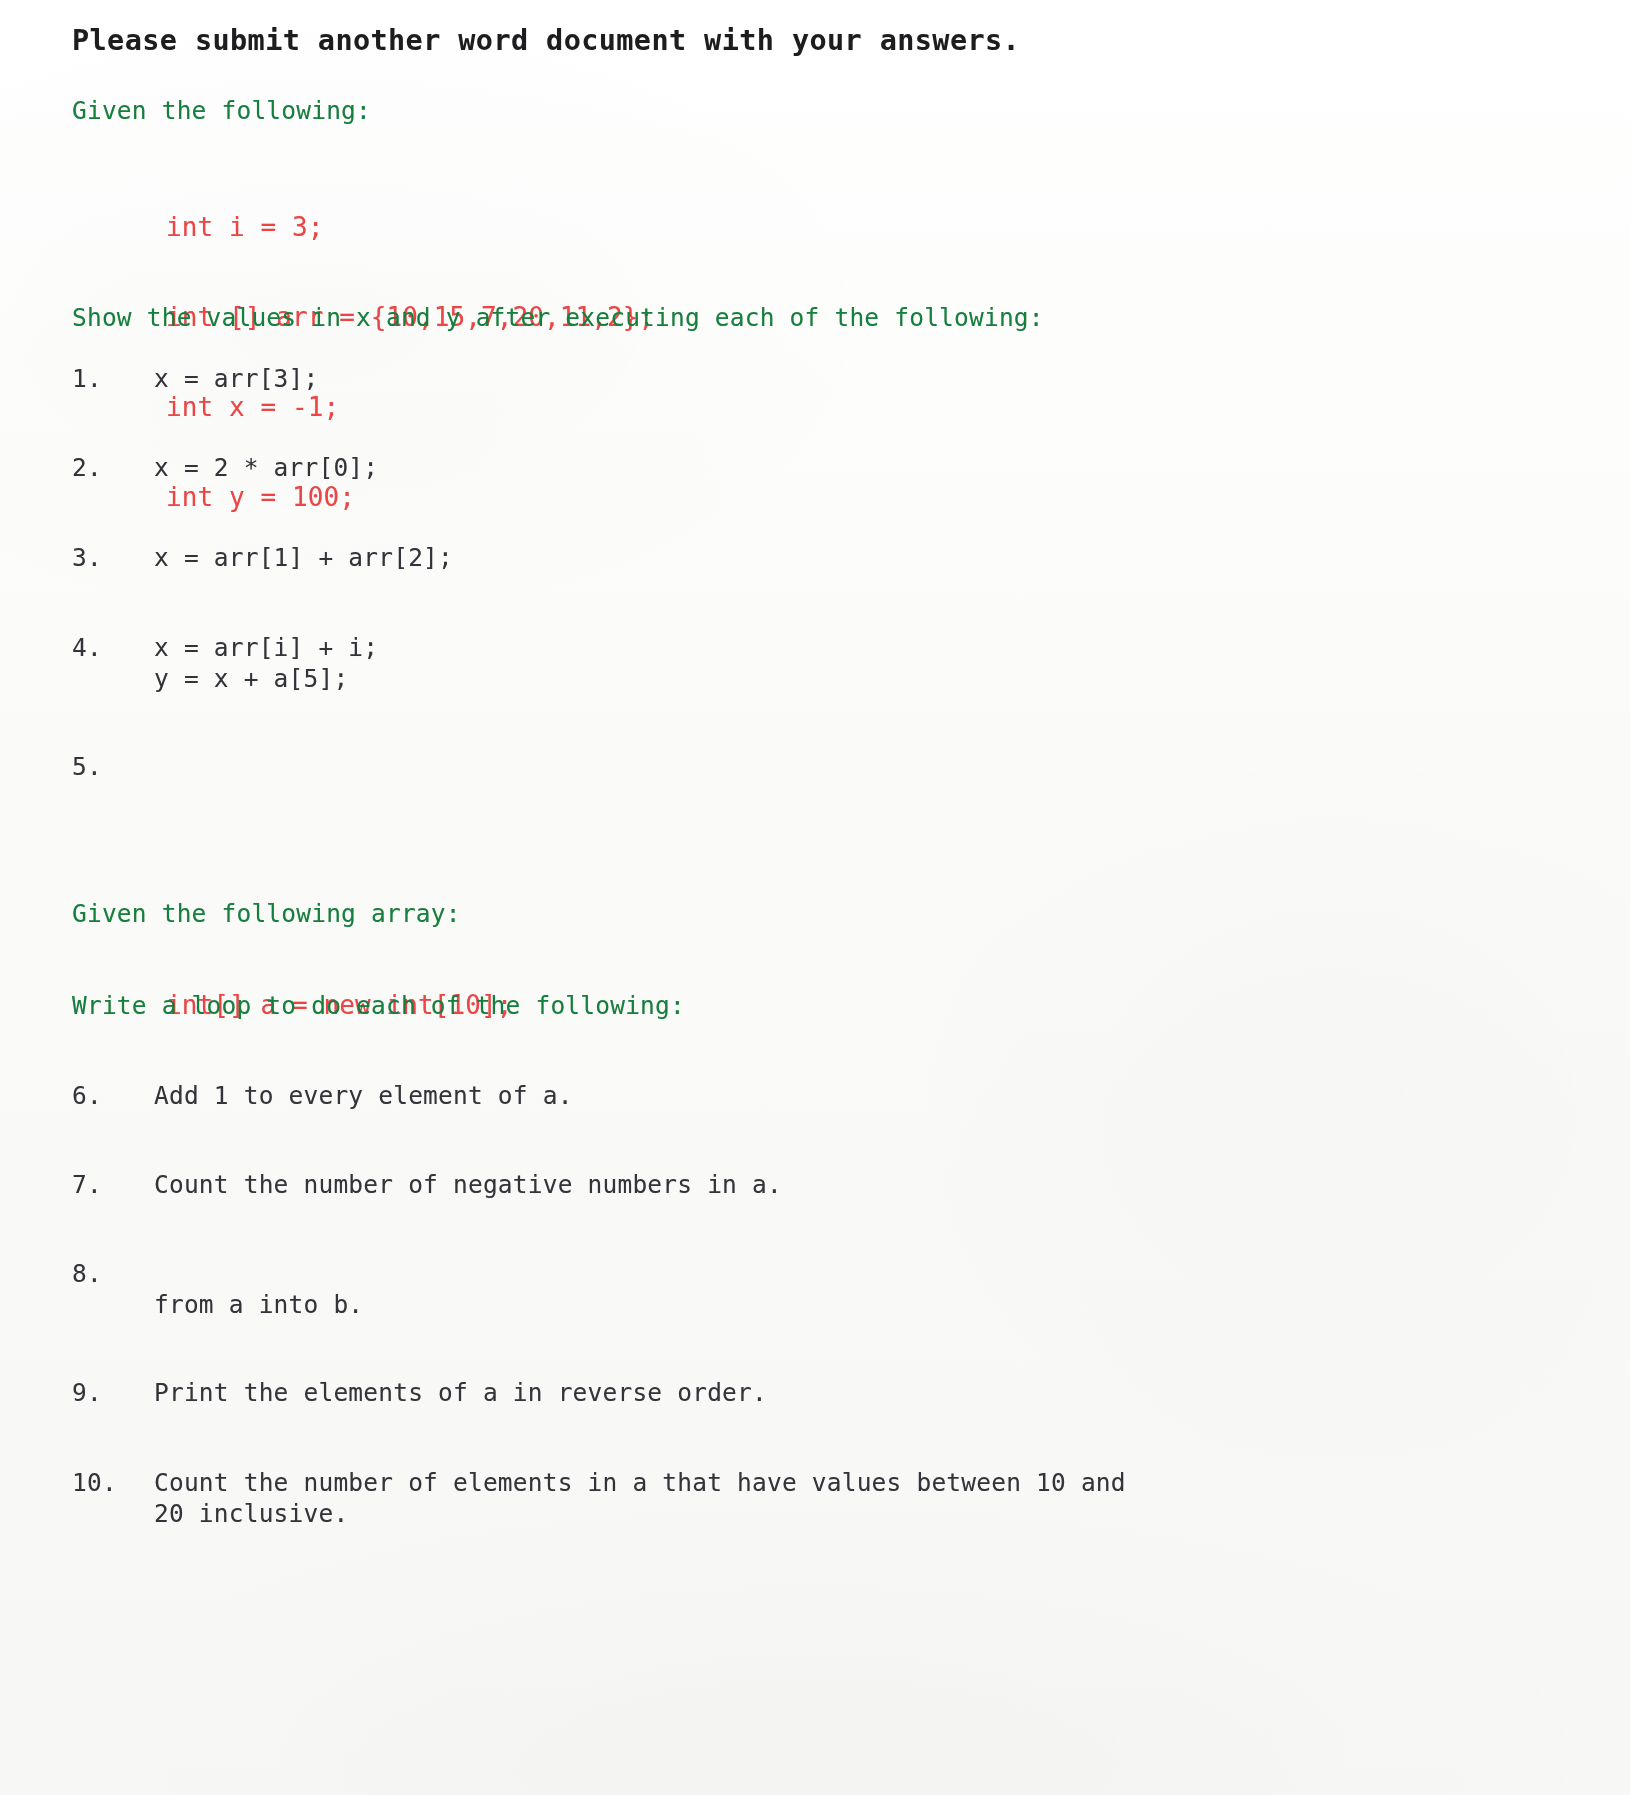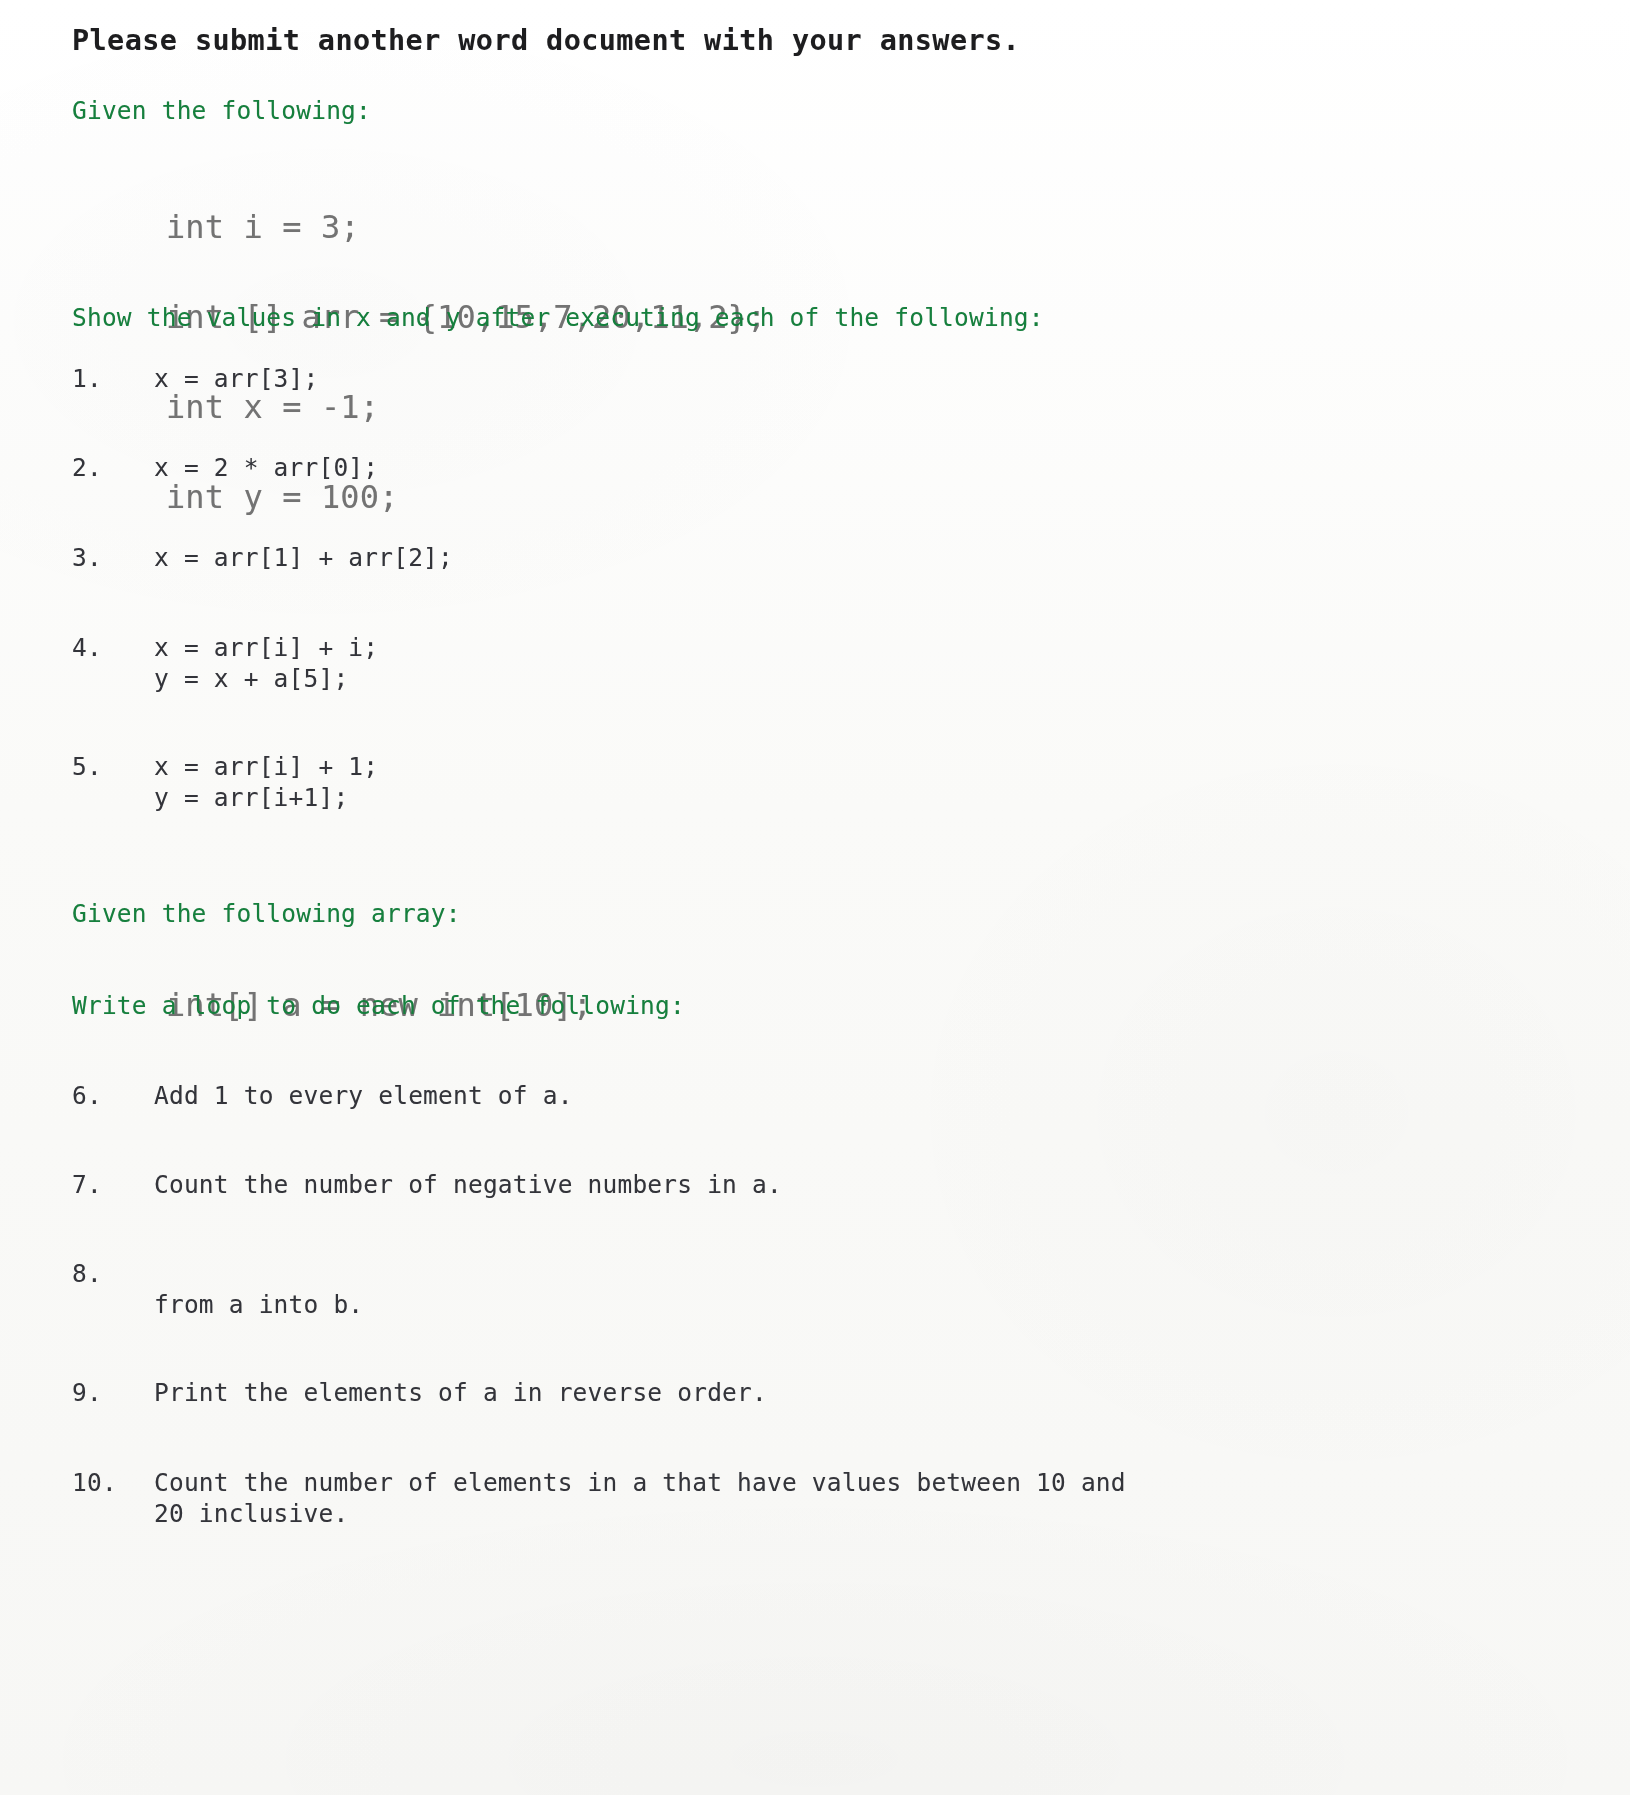--- a/index.html
+++ b/index.html
@@ -52,24 +52,24 @@
     position: absolute;
     font-size: 24.5px;
     line-height: 31px;
     letter-spacing: 0.2px;
     color: #15803d;
     white-space: pre;
   }
 
   .code-block {
     position: absolute;
-    font-size: 32px;
+    font-size: 26px;
     line-height: 30px;
     letter-spacing: 0.1px;
-    color: #737373;
+    color: #ef4444;
     white-space: pre;
   }
   .code-line { white-space: pre; display: block; }
 
   .q-item {
     position: absolute;
     font-size: 24.5px;
     line-height: 31px;
     letter-spacing: 0.2px;
     color: #33343a;
@@ -123,21 +123,20 @@
     <span class="q-body">x = arr[1] + arr[2];</span>
   </div>
 
   <div class="q-item" style="left:72px; top:632px;">
     <span class="q-num">4.</span>
     <span class="q-body"><span>x = arr[i] + i;</span><br><span>y = x + a[5];</span></span>
   </div>
 
   <div class="q-item" style="left:72px; top:751px;">
     <span class="q-num">5.</span>
-    <span class="q-body"><span>x = arr[i] + 1;</span><br><span>y = arr[i+1];</span></span>
   </div>
 
   <div class="para" style="left:72px; top:898px;">Given the following array:</div>
 
   <div class="code-block" style="left:166px; top:930px;text-align:right;">
     <span class="code-line">int[] a = new int[10];</span>
   </div>
 
   <div class="para" style="left:72px; top:990px;">Write a loop to do each of the following:</div>
 

